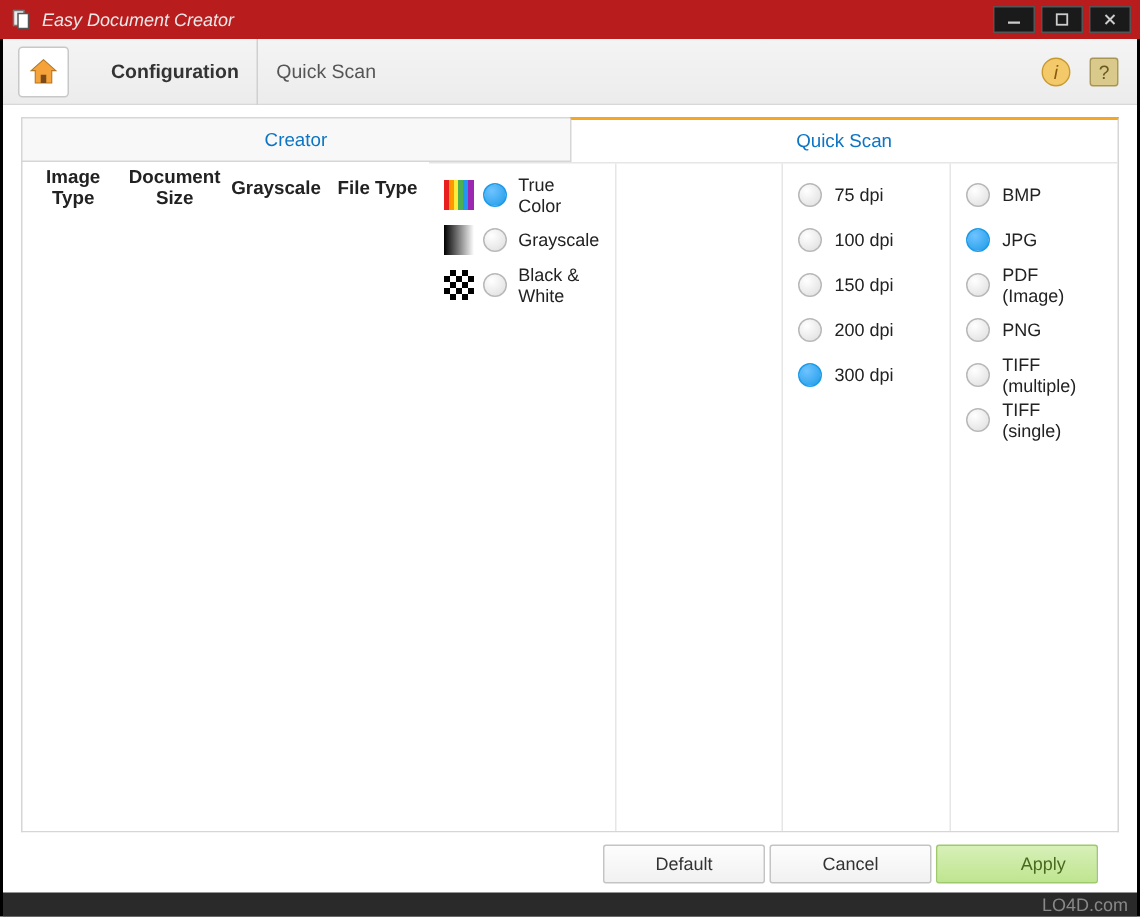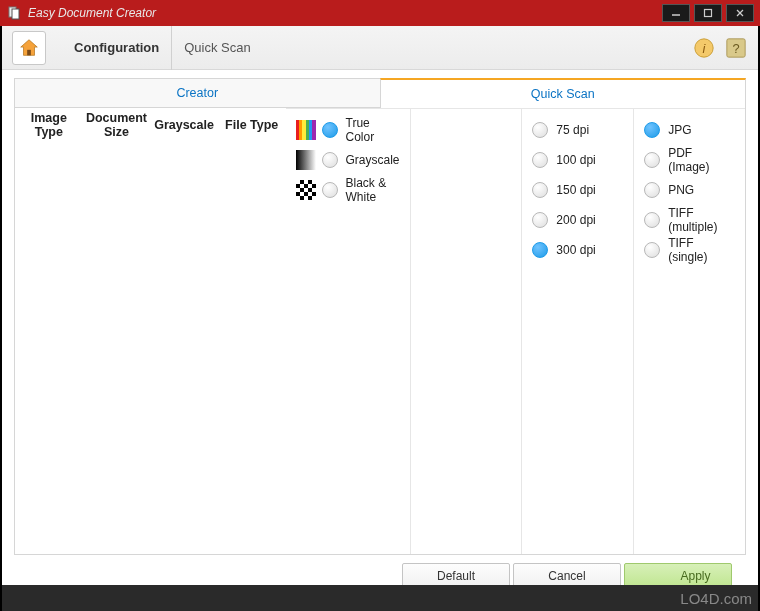--- a/index.html
+++ b/index.html
@@ -48,21 +48,21 @@
 .radio { width: 16px; height: 16px; border-radius: 50%; border: 1px solid #b8b8b8; background: radial-gradient(circle at 35% 30%, #fff, #ddd); margin-right: 8px; flex-shrink: 0; position: relative; }
 .radio.checked { background: radial-gradient(circle at 35% 30%, #6fc3ff, #1e9be8); border-color: #1e9be8; }
 .opt .lbl { }
 
 
 .footer { height: 42px; display: flex; align-items: center; justify-content: flex-end; padding: 0 14px; gap: 3px; background: #fff; }
 .btn { width: 108px; height: 26px; border: 1px solid #c4c4c4; background: linear-gradient(#fdfdfd,#f1f1f1); font-size: 12px; color: #333; display: flex; align-items: center; justify-content: center; border-radius: 2px; cursor: default; }
 .btn.primary { background: linear-gradient(#d7f0b8,#bfe58f); border-color: #9fc96d; color: #486b1f; padding-left: 35px; }
 
 
-.statusbar { position: absolute; bottom: 0; left: 2px; right: 2px; height: 26px; background: #2a2a2a; color: #888; font-size: 15px; display: flex; align-items: center; justify-content: flex-end; padding: 0 6px; }
+.statusbar { position: absolute; bottom: 0; left: 2px; right: 2px; height: 16px; background: #2a2a2a; color: #888; font-size: 12px; display: flex; align-items: center; justify-content: flex-end; padding: 0 6px; }
 
 
 .sw-truecolor { background: linear-gradient(90deg,#e91e1e 0 16%,#ff9800 16% 32%,#ffeb3b 32% 48%,#4caf50 48% 64%,#2196f3 64% 80%,#9c27b0 80% 100%); }
 .sw-gray { background: linear-gradient(90deg,#000,#fff); }
 .sw-bw { background-image: linear-gradient(45deg,#000 25%,transparent 25%),linear-gradient(-45deg,#000 25%,transparent 25%),linear-gradient(45deg,transparent 75%,#000 75%),linear-gradient(-45deg,transparent 75%,#000 75%); background-size: 8px 8px; background-position: 0 0,0 4px,4px -4px,-4px 0; background-color:#fff; }
 </style>
 </head>
 <body>
 
 <div class="titlebar">
@@ -167,20 +167,24 @@
               <span class="radio"></span>
               <span class="lbl">200 dpi</span>
             </div>
             <div class="opt">
               <span class="radio checked"></span>
               <span class="lbl">300 dpi</span>
             </div>
           </div>
         <div class="col-body" id="col-file-type">
             <div class="opt">
+              <span class="radio"></span>
+              <span class="lbl">BMP</span>
+            </div>
+            <div class="opt">
               <span class="radio checked"></span>
               <span class="lbl">JPG</span>
             </div>
             <div class="opt">
               <span class="radio"></span>
               <span class="lbl">PDF (Image)</span>
             </div>
             <div class="opt">
               <span class="radio"></span>
               <span class="lbl">PNG</span>

